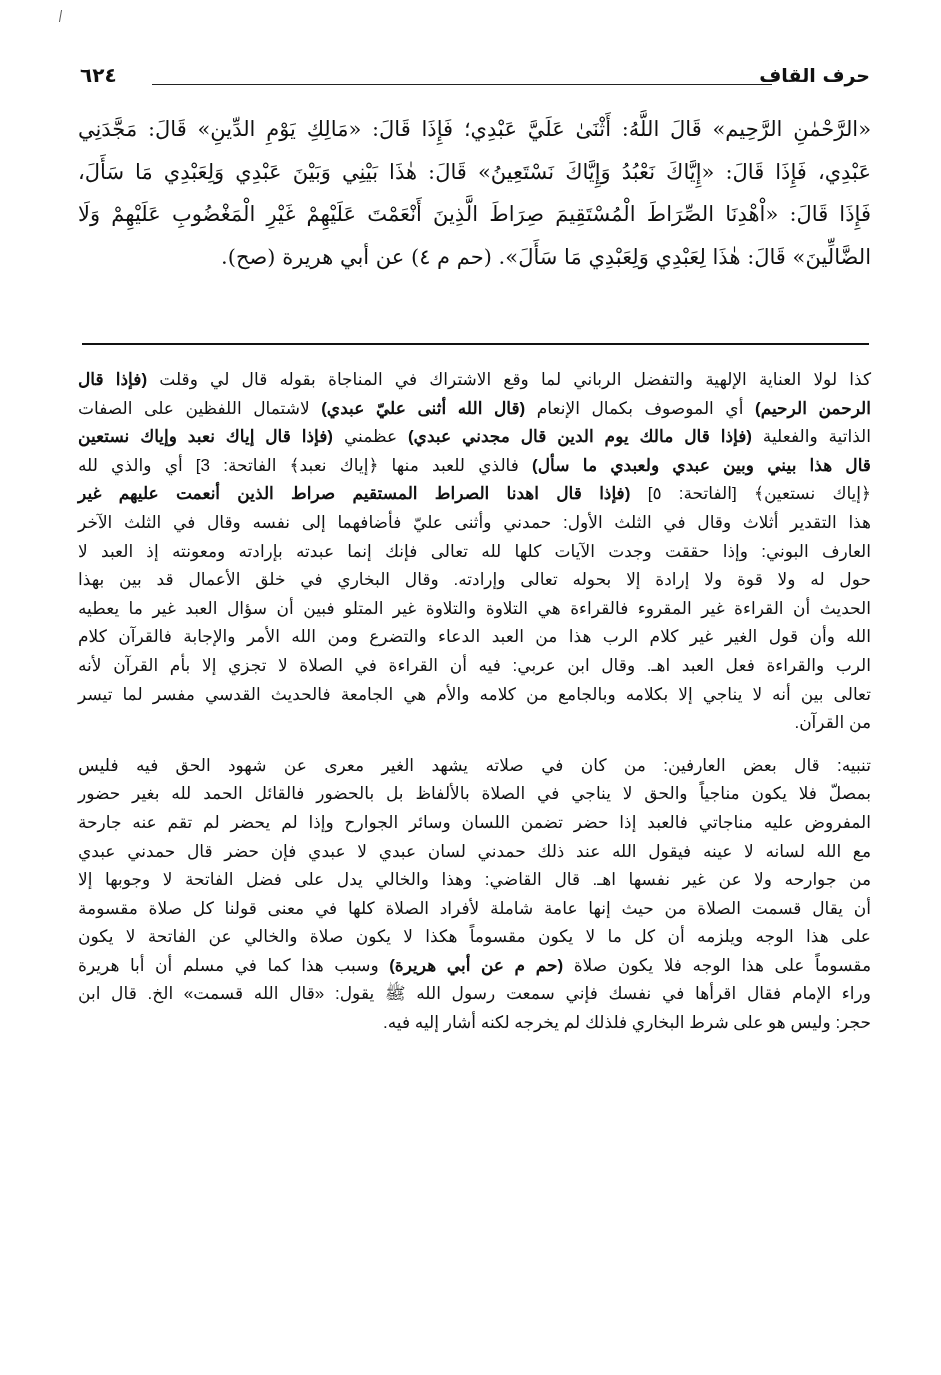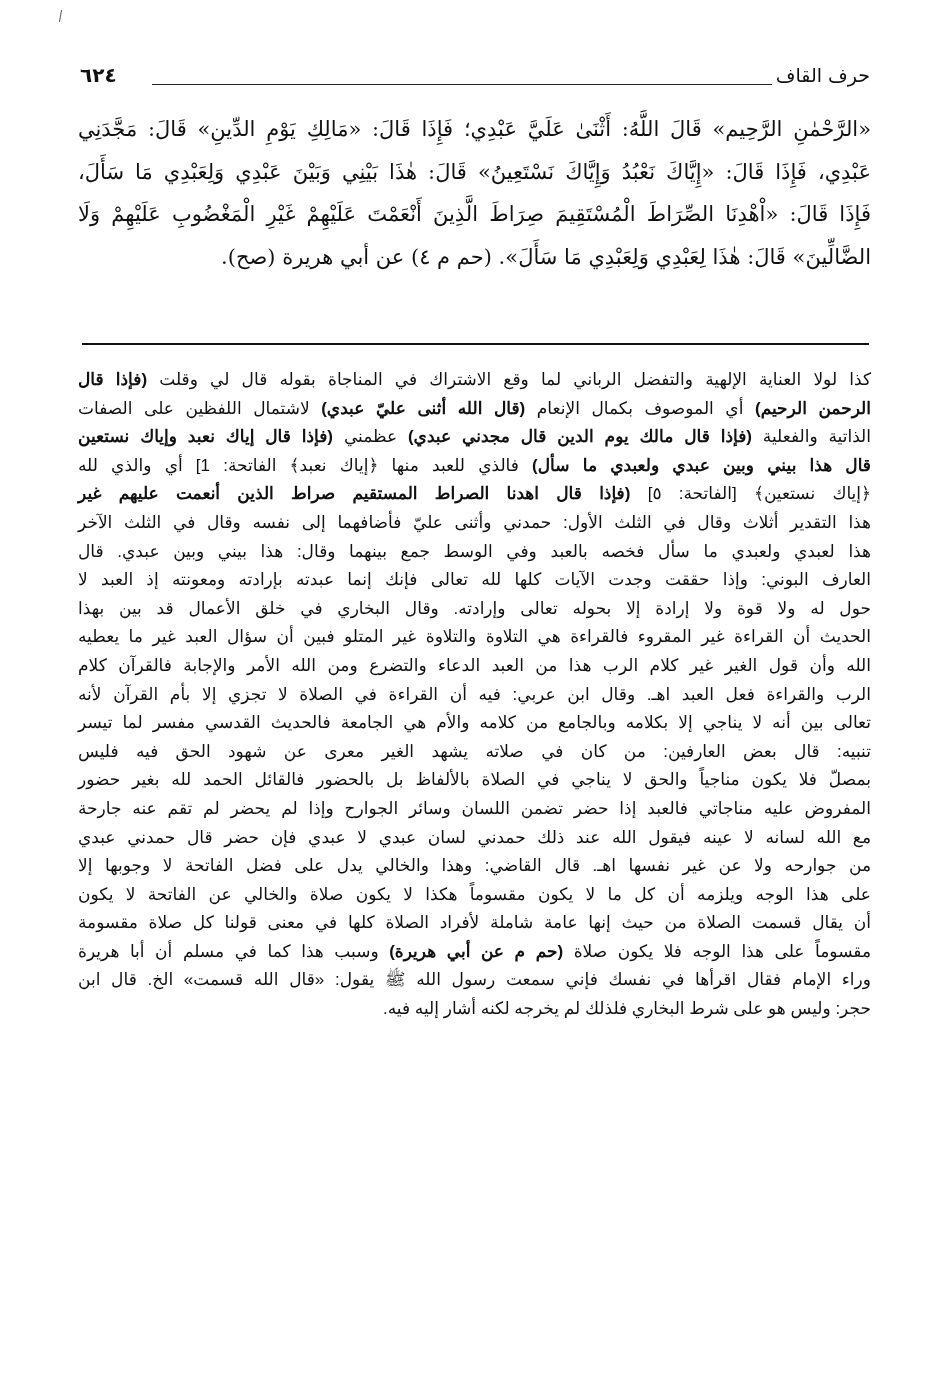--- a/index.html
+++ b/index.html
@@ -1,29 +1,29 @@
 <!DOCTYPE html>
 <html><head>
 <meta charset="utf-8">
 <style>
   html, body { margin: 0; padding: 0; background: #ffffff; }
   body { width: 941px; height: 1375px; position: relative; overflow: hidden; color: #111; }
   .page { position: absolute; left: 0; top: 0; width: 941px; height: 1375px; }
   .corner-mark { position: absolute; left: 60px; top: 10px; width: 1px; height: 12px; background: #555; transform: skewX(-10deg); }
   .header { position: absolute; left: 80px; top: 62px; width: 790px; height: 28px; direction: rtl; }
-  .header-title { position: absolute; right: 0; top: 0; font-family: "DejaVu Sans", sans-serif; font-weight: normal; font-size: 19px; line-height: 26px; }
+  .header-title { position: absolute; right: 0; top: 0; font-family: "DejaVu Sans", sans-serif; font-weight: bold; font-size: 19px; line-height: 26px; }
   .header-rule { position: absolute; right: 98px; left: 72px; top: 22px; border-top: 1.5px solid #222; }
   .page-number { position: absolute; left: 0; top: 0; font-family: "DejaVu Sans", sans-serif; font-weight: bold; font-size: 20px; line-height: 26px; direction: rtl; text-align: right; }
   .hadith { position: absolute; left: 78px; top: 108px; width: 793px; direction: rtl; font-family: "DejaVu Serif", serif; font-size: 21px; line-height: 42.5px; }
   .hadith .line, .commentary .line { display: block; white-space: nowrap; text-align: justify; text-align-last: justify; }
   .hadith .line.last, .commentary .line.last { text-align-last: right; }
   .divider { position: absolute; left: 82px; width: 787px; top: 343px; border-top: 2.5px solid #111; }
   .commentary { position: absolute; left: 78px; top: 366px; width: 793px; direction: rtl; font-family: Liberation Sans, sans-serif; font-size: 17px; line-height: 28.6px; }
   .commentary b { font-weight: bold; }
-  .para2 { margin-top: 0; }
+  .para2 { margin-top: 14px; }
 </style>
 </head>
 <body>
 
 <div class="page">
   <div class="corner-mark"></div>
 
   <div class="header">
     <span class="header-title">حرف القاف</span>
     <div class="header-rule"></div>
@@ -37,37 +37,37 @@
     <span class="line last">الضَّالِّينَ» قَالَ: هٰذَا لِعَبْدِي وَلِعَبْدِي مَا سَأَلَ». (حم م ٤) عن أبي هريرة (صح).</span>
   </div>
 
   <div class="divider"></div>
 
   <div class="commentary">
     <div id="para1">
         <span class="line"><span>كذا لولا العناية الإلهية والتفضل الرباني لما وقع الاشتراك في المناجاة بقوله قال لي وقلت </span><b>(فإذا قال</b></span>
         <span class="line"><b>الرحمن الرحيم)</b><span> أي الموصوف بكمال الإنعام </span><b>(قال الله  أثنى عليّ عبدي)</b><span> لاشتمال اللفظين على الصفات</span></span>
         <span class="line"><span>الذاتية والفعلية </span><b>(فإذا قال مالك يوم الدين قال مجدني عبدي)</b><span> عظمني </span><b>(فإذا قال إياك نعبد وإياك نستعين</b></span>
-        <span class="line"><b>قال هذا بيني وبين عبدي ولعبدي ما سأل)</b><span> فالذي للعبد منها ﴿إياك نعبد﴾ الفاتحة: 1] أي والذي لله</span></span>
+        <span class="line"><b>قال هذا بيني وبين عبدي ولعبدي ما سأل)</b><span> فالذي للعبد منها ﴿إياك نعبد﴾ الفاتحة: 3] أي والذي لله</span></span>
         <span class="line"><span>﴿إياك نستعين﴾ [الفاتحة: ٥]  </span><b>(فإذا قال اهدنا الصراط المستقيم صراط الذين أنعمت عليهم غير</b></span>
         <span class="line"><span>هذا التقدير أثلاث وقال في الثلث الأول: حمدني وأثنى عليّ فأضافهما إلى نفسه وقال في الثلث الآخر</span></span>
-        <span class="line"><span>هذا لعبدي ولعبدي ما سأل فخصه بالعبد وفي الوسط جمع بينهما وقال: هذا بيني وبين عبدي. قال</span></span>
         <span class="line"><span>العارف البوني: وإذا حققت وجدت الآيات كلها لله تعالى فإنك إنما عبدته بإرادته ومعونته إذ العبد لا</span></span>
         <span class="line"><span>حول له ولا قوة ولا إرادة إلا بحوله تعالى وإرادته. وقال البخاري في خلق الأعمال قد بين بهذا</span></span>
         <span class="line"><span>الحديث أن القراءة غير المقروء فالقراءة هي التلاوة والتلاوة غير المتلو فبين أن سؤال العبد غير ما يعطيه</span></span>
         <span class="line"><span>الله وأن قول الغير غير كلام الرب هذا من العبد الدعاء والتضرع ومن الله الأمر والإجابة فالقرآن كلام</span></span>
         <span class="line"><span>الرب والقراءة فعل العبد اهـ. وقال ابن عربي: فيه أن القراءة في الصلاة لا تجزي إلا بأم القرآن لأنه</span></span>
         <span class="line"><span>تعالى بين أنه لا يناجي إلا بكلامه وبالجامع من كلامه والأم هي الجامعة فالحديث القدسي مفسر لما تيسر</span></span>
+        <span class="line last"><span>من القرآن.</span></span>
       </div>
     <div id="para2" class="para2">
         <span class="line"><span>تنبيه: قال بعض العارفين: من كان في صلاته يشهد الغير معرى عن شهود الحق فيه فليس</span></span>
         <span class="line"><span>بمصلّ فلا يكون مناجياً والحق لا يناجي في الصلاة بالألفاظ بل بالحضور فالقائل الحمد لله بغير حضور</span></span>
         <span class="line"><span>المفروض عليه مناجاتي فالعبد إذا حضر تضمن اللسان وسائر الجوارح وإذا لم يحضر لم تقم عنه جارحة</span></span>
         <span class="line"><span>مع الله لسانه لا عينه فيقول الله عند ذلك حمدني لسان عبدي لا عبدي فإن حضر قال حمدني عبدي</span></span>
         <span class="line"><span>من جوارحه ولا عن غير نفسها اهـ. قال القاضي: وهذا والخالي يدل على فضل الفاتحة لا وجوبها إلا</span></span>
+        <span class="line"><span>أن يقال قسمت الصلاة من حيث إنها عامة شاملة لأفراد الصلاة كلها في معنى قولنا كل صلاة مقسومة</span></span>
         <span class="line"><span>على هذا الوجه ويلزمه أن كل ما لا يكون مقسوماً هكذا لا يكون صلاة والخالي عن الفاتحة لا يكون</span></span>
-        <span class="line"><span>أن يقال قسمت الصلاة من حيث إنها عامة شاملة لأفراد الصلاة كلها في معنى قولنا كل صلاة مقسومة</span></span>
         <span class="line"><span>مقسوماً على هذا الوجه فلا يكون صلاة </span><b>(حم م عن أبي هريرة)</b><span> وسبب هذا كما في مسلم أن أبا هريرة</span></span>
         <span class="line"><span>وراء الإمام فقال اقرأها في نفسك فإني سمعت رسول الله ﷺ يقول: «قال الله قسمت» الخ. قال ابن</span></span>
         <span class="line last"><span>حجر: وليس هو على شرط البخاري فلذلك لم يخرجه لكنه أشار إليه فيه.</span></span>
       </div>
   </div>
 </div>
 
 </body></html>

